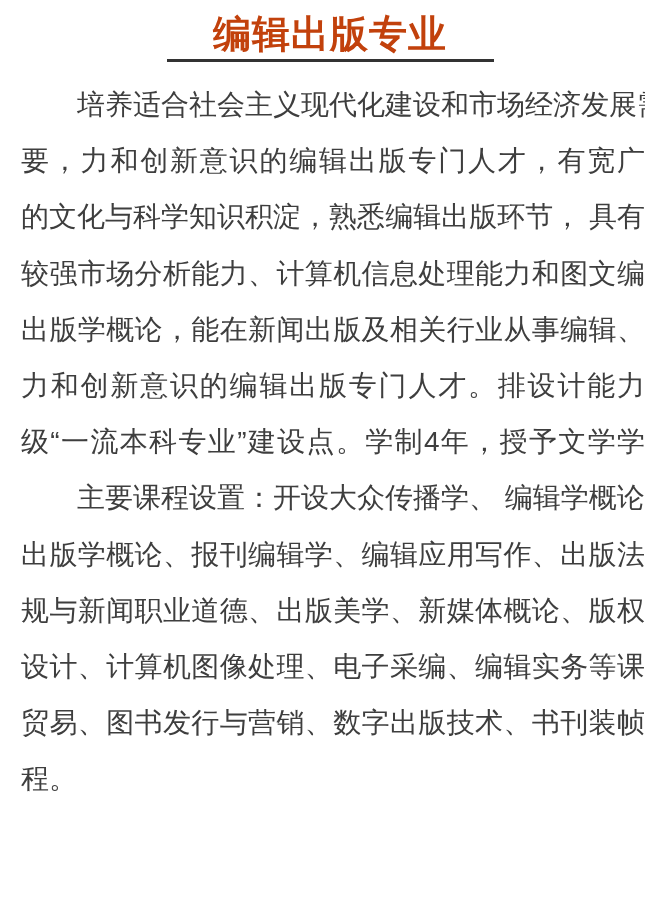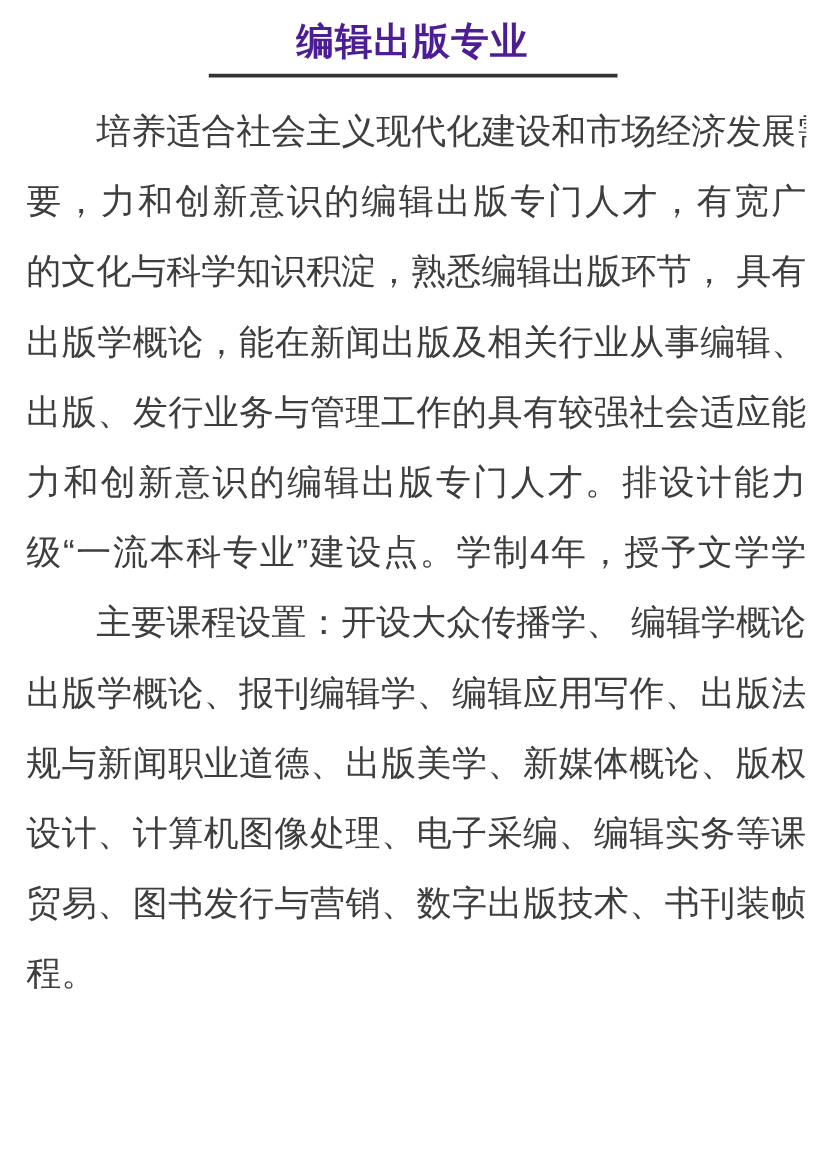--- a/index.html
+++ b/index.html
@@ -16,24 +16,24 @@
     height: 919px;
     box-sizing: border-box;
     background: #ffffff;
   }
   .title-wrap {
     text-align: center;
     padding-top: 12px;
   }
   .doc-title {
     display: inline-block;
-    font-size: 30px;
+    font-size: 38px;
     line-height: 44px;
     font-weight: bold;
-    color: #4c1d95;
+    color: #c2410c;
     letter-spacing: 1px;
   }
   .title-underline {
     width: 327px;
     height: 3px;
     background: #333333;
     margin: 3px auto 0 auto;
   }
   .body-text {
     margin-top: 15px;
@@ -66,22 +66,22 @@
     <div class="doc-title">编辑出版专业</div>
     <div class="title-underline"></div>
   </div>
 
   <div class="body-text">
 
     <div>
       <div class="line indent">培养适合社会主义现代化建设和市场经济发展需</div>
       <div class="line">要，力和创新意识的编辑出版专门人才，有宽广</div>
       <div class="line">的文化与科学知识积淀，熟悉编辑出版环节， 具有</div>
+      <div class="line">较强市场分析能力、计算机信息处理能力和图文编</div>
       <div class="line">出版学概论，能在新闻出版及相关行业从事编辑、</div>
-      <div class="line">出版、发行业务与管理工作的具有较强社会适应能</div>
       <div class="line">力和创新意识的编辑出版专门人才。排设计能力</div>
       <div class="line">级“一流本科专业”建设点。学制4年，授予文学学</div>
     </div>
 
     <div>
       <div class="line indent">主要课程设置：开设大众传播学、 编辑学概论、</div>
       <div class="line">出版学概论、报刊编辑学、编辑应用写作、出版法</div>
       <div class="line">规与新闻职业道德、出版美学、新媒体概论、版权</div>
       <div class="line">设计、计算机图像处理、电子采编、编辑实务等课</div>
       <div class="line">贸易、图书发行与营销、数字出版技术、书刊装帧</div>

